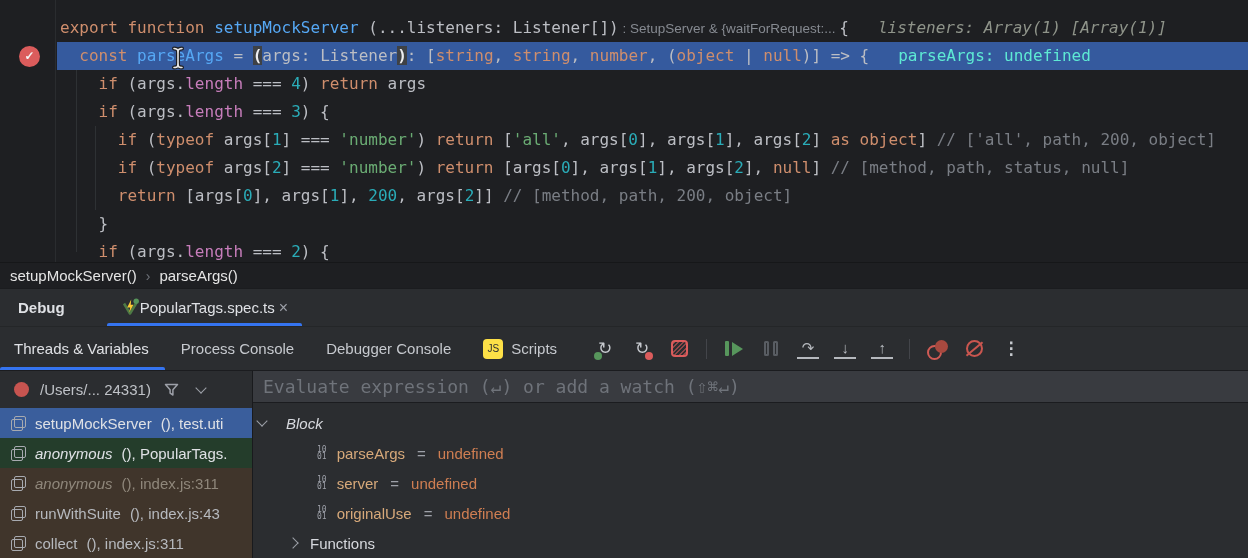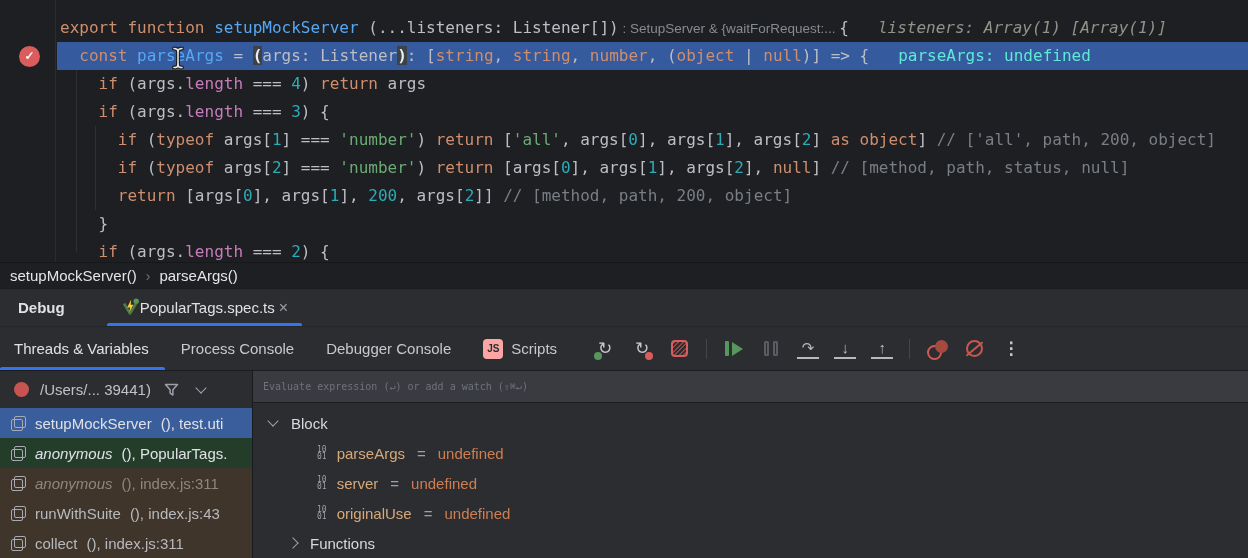--- a/index.html
+++ b/index.html
@@ -51,21 +51,21 @@
   .file-tab .tab-close { color:#9DA0A8; font-size:16px; margin-left:4px; }
 
   .view-tabs-row { height:44px; display:flex; align-items:center; border-top:1px solid #242628; }
   .vtabs { display:flex; height:100%; }
   .vtab { padding:0 16px; height:100%; display:flex; align-items:center; gap:8px;
           color:#C6C9CE; font-size:15px; position:relative; }
   .vtab:first-child { padding-left:14px; }
   .vtab.active { color:#DFE1E5; }
   .vtab.active::after { content:""; position:absolute; left:0; right:0; bottom:0; height:3px;
           background:#3574F0; border-radius:2px 2px 0 0; }
-  .js-badge { width:20px; height:20px; background:#fca5a5; color:#2B2D30; font-weight:bold;
+  .js-badge { width:20px; height:20px; background:#fde047; color:#2B2D30; font-weight:normal;
           font-size:10px; border-radius:4px; display:flex; align-items:center; justify-content:center; }
 
   .toolbar { display:flex; align-items:center; gap:13px; margin-left:20px; }
   .tb-icon { width:24px; height:24px; display:flex; align-items:center; justify-content:center;
              position:relative; color:#C6C9CE; }
   .tb-sep { width:1px; height:20px; background:#43454A; margin:0 2px; }
   .glyph { font-size:17px; line-height:1; }
   .icon-rerun::after, .icon-rerun-failed::after { content:""; position:absolute; width:8px; height:8px;
              border-radius:50%; bottom:1px; }
   .icon-rerun::after { background:#57965C; left:1px; }
@@ -114,24 +114,24 @@
   .frame-icon { width:16px; height:16px; position:relative; flex:none; }
   .frame-icon::before { content:""; position:absolute; left:4px; top:1px; width:10px; height:10px;
                border:1.5px solid #A7AAB0; border-radius:2px; }
   .frame-icon::after { content:""; position:absolute; left:1px; top:4px; width:10px; height:10px;
                border:1.5px solid #A7AAB0; border-radius:2px; background:inherit; }
   .fn-italic { font-style:italic; }
 
   .right-pane { flex:1; display:flex; flex-direction:column; background:#2B2D30; overflow:hidden; }
   .watch-bar { height:38px; background:#393B40; border-bottom:1px solid #1B1C1F;
                display:flex; align-items:center; padding-left:10px;
-               font-family:"DejaVu Sans Mono", monospace; font-size:10px; color:#6F737A; }
+               font-family:"DejaVu Sans Mono", monospace; font-size:18px; color:#6F737A; }
   .variables { flex:1; padding-top:5px; }
   .tree-row { height:30px; display:flex; align-items:center; font-size:15px; color:#D7D9DE; }
-  .row-block { padding-left:16px; gap:14px; }
+  .row-block { padding-left:5px; gap:20px;font-style:italic; }
   .row-var { padding-left:64px; gap:10px; }
   .row-group { padding-left:36px; gap:13px; }
   .var-icon { display:flex; flex-direction:column; color:#9DA0A8;
               font-family:"DejaVu Sans Mono", monospace; font-size:8px; line-height:7px; }
   .var-name { color:#D7A97A; }
   .var-eq { color:#9DA0A8; margin:0 2px; }
   .var-val { color:#CF7E52; }
 </style>
 </head>
 <body>
@@ -255,21 +255,21 @@
           <span class="glyph" style="font-weight:bold;">⋮</span>
         </span>
     </div>
   </div>
 
   <div class="content">
 
     <div class="frames">
       <div class="frames-header">
         <span class="session-dot"></span>
-        <span class="session-label">/Users/... 39441)</span>
+        <span class="session-label">/Users/... 24331)</span>
         <span class="filter-wrap">
           <svg width="17" height="16" viewBox="0 0 17 16">
             <path d="M2.5 2.5 h12 l-4.6 5.2 v5.3 l-2.8 -1.8 v-3.5 z" fill="none" stroke="#9DA0A8" stroke-width="1.5" stroke-linejoin="round"></path>
           </svg>
         </span>
         <span class="chev chev-d frames-chevron"></span>
       </div>
       <div id="frame-rows">
           <div class="frame-row bg-selected tone-bright">
             <span class="frame-icon"></span>

